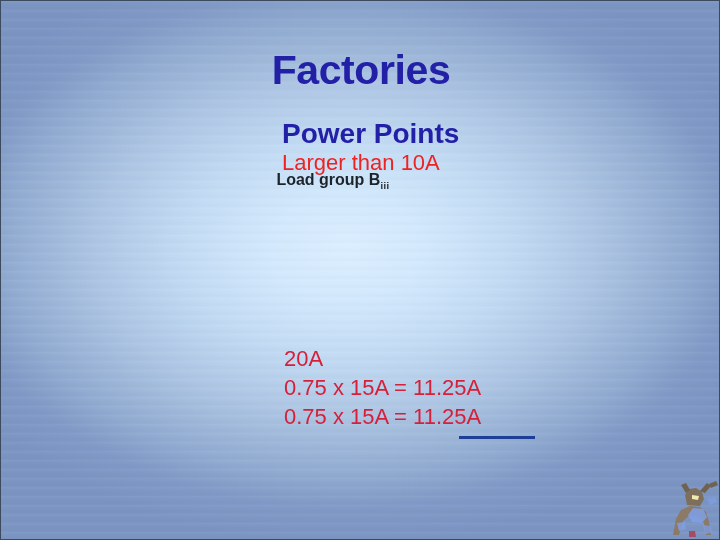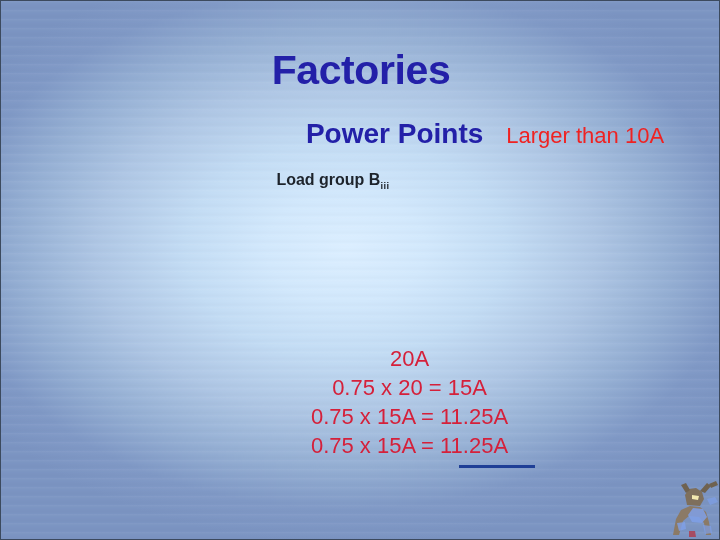--- a/index.html
+++ b/index.html
@@ -52,21 +52,22 @@
     line-height: 1.05;
   }
 
   .subtitle-row {
     position: absolute;
     left: 258px;
     top: 117px;
     width: 452px;
     display: flex;
     align-items: baseline;
-    justify-content: center;
+    justify-content: flex-end;
+    flex-direction: column;
   }
   .subtitle-main {
     font-size: 28px;
     font-weight: 700;
     color: #2320a8;
     letter-spacing: 0px;
   }
   .subtitle-note {
     font-size: 22px;
     font-weight: 400;
@@ -117,21 +118,21 @@
     font-size: 21px;
     font-weight: 400;
   }
   .left-list .ll-line { white-space: nowrap; margin-bottom: 4px; }
 
   .calc {
     position: absolute;
     left: 283px;
     top: 345px;
     width: 251px;
-    text-align: center;
+    text-align: left;
     color: #d5203a;
     font-size: 22px;
     font-weight: 400;
   }
   .calc .calc-line {
     white-space: nowrap;
     margin-bottom: 3px;
   }
   .calc .total-rule {
     height: 3px;
@@ -163,21 +164,20 @@
     <span class="subtitle-main">Power Points</span>
     <span class="subtitle-note">Larger than 10A</span>
   </div>
 
   <div class="loadgroup"><span>Load group B</span><sub>iii</sub></div>
 
 
 
   <div class="calc">
     <div class="calc-line">20A</div>
-    <div class="calc-line">0.75 x 20 = 15A</div>
     <div class="calc-line">0.75 x 15A = 11.25A</div>
     <div class="calc-line">0.75 x 15A = 11.25A</div>
     <div class="total-rule"></div>
   </div>
 
   <svg class="mascot" viewBox="0 0 62 62" aria-hidden="true">
     <g>
       <path d="M14 56 L17 40 L22 31 L31 27 L41 28 L47 33 L50 43 L52 56 L47 56 L45 44 L40 38 L30 37 L24 42 L20 56 Z" fill="#8b7a66"></path>
       <path d="M28 26 L26 16 L30 10 L37 9 L43 13 L45 20 L41 27 Z" fill="#7e6f5c"></path>
       <path d="M41 12 L48 4 L52 7 L46 14 Z" fill="#6f6250"></path>

